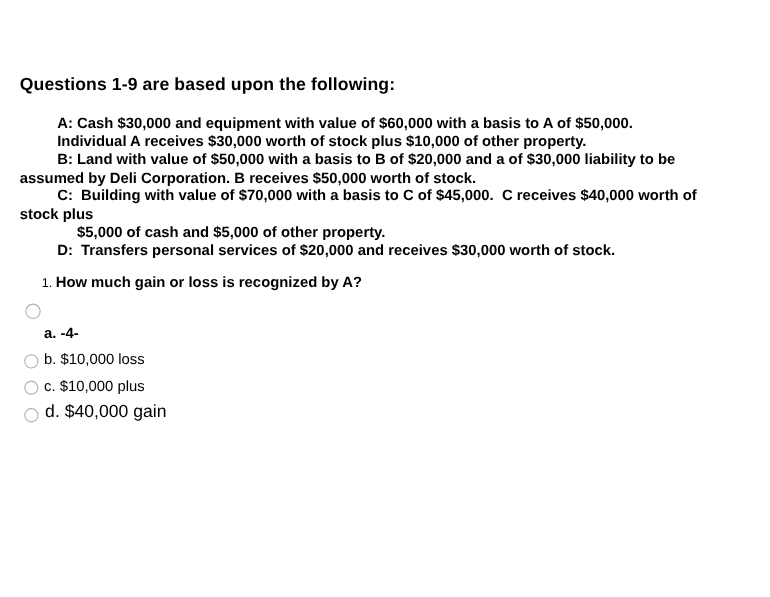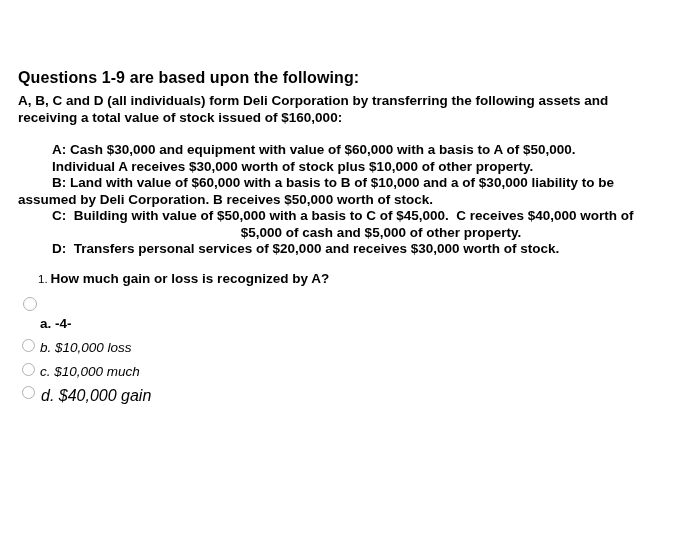--- a/index.html
+++ b/index.html
@@ -38,21 +38,21 @@
   .facts {
     margin-top: 16px;
     font-size: 13.5px;
     line-height: 16.5px;
     font-weight: bold;
   }
   .fact-line {
     white-space: pre;
   }
   .ind-1 { padding-left: 34px; }
-  .ind-2 { padding-left: 52px; text-align: center; }
+  .ind-2 { padding-left: 52px; }
   .question-line {
     margin-top: 12px;
     padding-left: 20px;
     font-size: 13.5px;
     line-height: 17px;
   }
   .q-number {
     font-weight: normal;
     font-size: 11.5px;
   }
@@ -84,75 +84,71 @@
     margin-top: 5px;
     padding-left: 22px;
     font-size: 13.5px;
     line-height: 17px;
     font-weight: bold;
   }
   .opt-row {
     margin-top: 7px;
     padding-left: 4px;
     display: flex;
-    align-items: flex-start;
+    align-items: flex-end;
     gap: 5px;
     font-size: 13.5px;
     line-height: 17px;
     font-weight: normal;
-    font-style: italic;
   }
   .opt-row.opt-d {
     margin-top: 6px;
     font-size: 16px;
     line-height: 19px;
     padding-left: 4px;
     gap: 6px;
   }
 </style>
 </head>
 <body>
 
 <div class="page">
   <div class="content">
 
     <h1 class="heading">Questions 1-9 are based upon the following:</h1>
 
-    <div class="intro">
-      <div class="intro-line">A, B, C and D (all individuals) form Deli Corporation by transferring the following assets and</div>
-      <div class="intro-line">receiving a total value of stock issued of $160,000:</div>
-    </div>
 
     <div class="facts">
       <div class="fact-line ind-1">A: Cash $30,000 and equipment with value of $60,000 with a basis to A of $50,000.</div>
       <div class="fact-line ind-1">Individual A receives $30,000 worth of stock plus $10,000 of other property.</div>
-      <div class="fact-line ind-1">B: Land with value of $60,000 with a basis to B of $10,000 and a of $30,000 liability to be</div>
+      <div class="fact-line ind-1">B: Land with value of $50,000 with a basis to B of $20,000 and a of $30,000 liability to be</div>
       <div class="fact-line">assumed by Deli Corporation. B receives $50,000 worth of stock.</div>
-      <div class="fact-line ind-1">C:  Building with value of $50,000 with a basis to C of $45,000.  C receives $40,000 worth of</div>
+      <div class="fact-line ind-1">C:  Building with value of $70,000 with a basis to C of $45,000.  C receives $40,000 worth of</div>
+      <div class="fact-line">stock plus</div>
       <div class="fact-line ind-2">$5,000 of cash and $5,000 of other property.</div>
       <div class="fact-line ind-1">D:  Transfers personal services of $20,000 and receives $30,000 worth of stock.</div>
     </div>
 
     <div class="question-line">
       <span class="q-number">1.</span><span class="q-text">How much gain or loss is recognized by A?</span>
     </div>
 
     <div class="radio-solo-row">
       <span class="radio"></span>
     </div>
     <div class="opt-a-label">a. -4-</div>
 
     <div class="opt-row">
       <span class="radio"></span>
       <span>b. $10,000 loss</span>
     </div>
 
     <div class="opt-row">
       <span class="radio"></span>
-      <span>c. $10,000 much</span>
+      <span>c. $10,000 plus</span>
     </div>
 
     <div class="opt-row opt-d">
       <span class="radio"></span>
       <span>d. $40,000 gain</span>
     </div>
 
   </div>
 </div>
 

